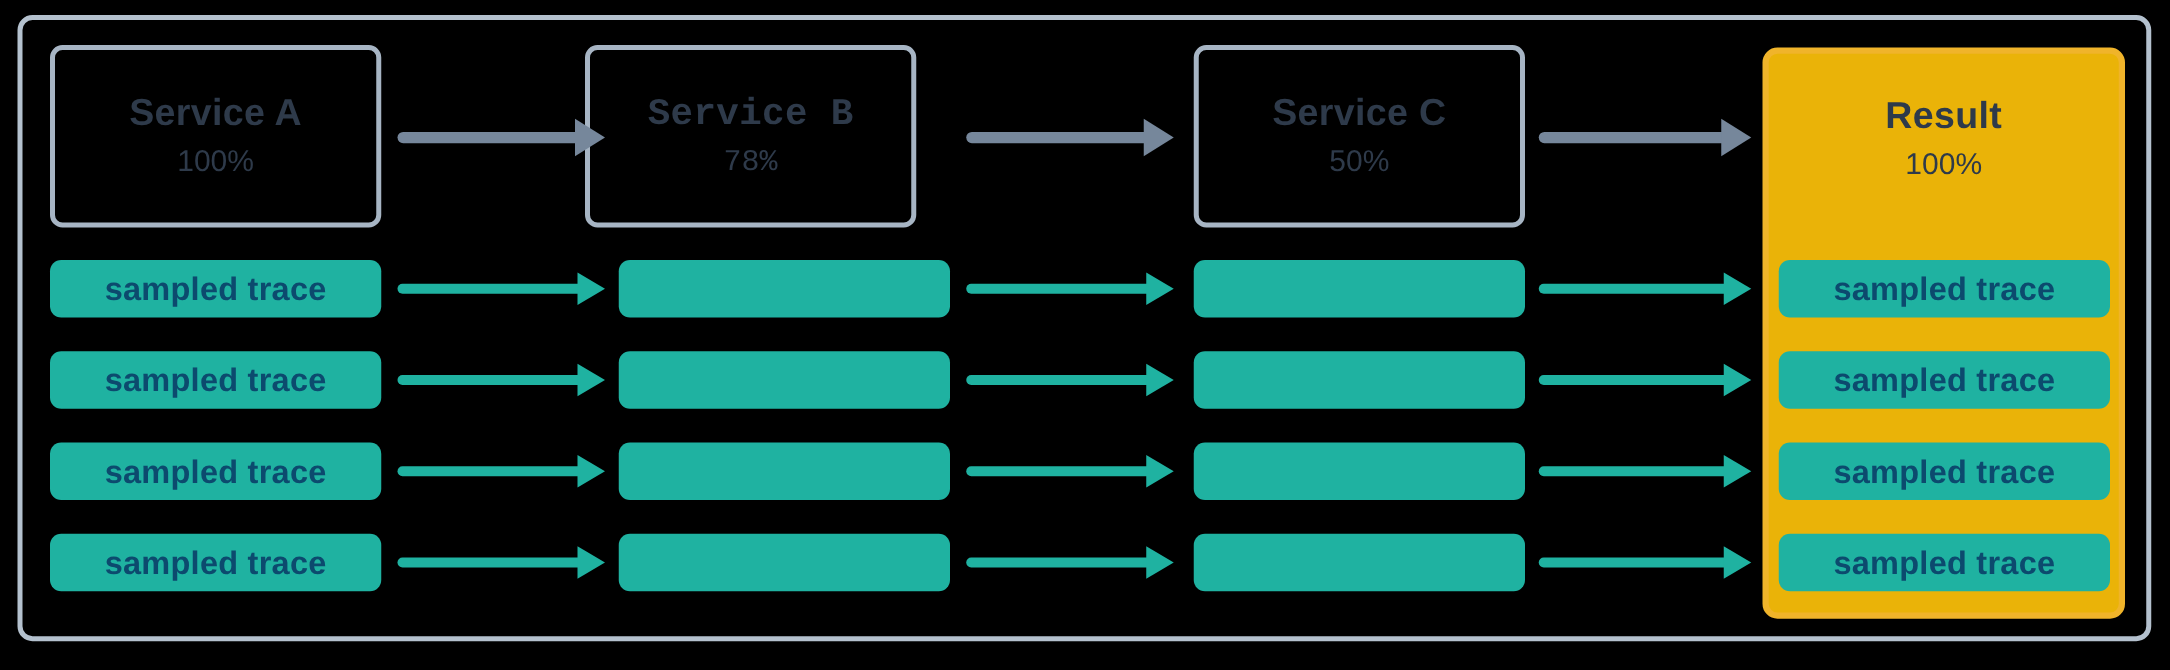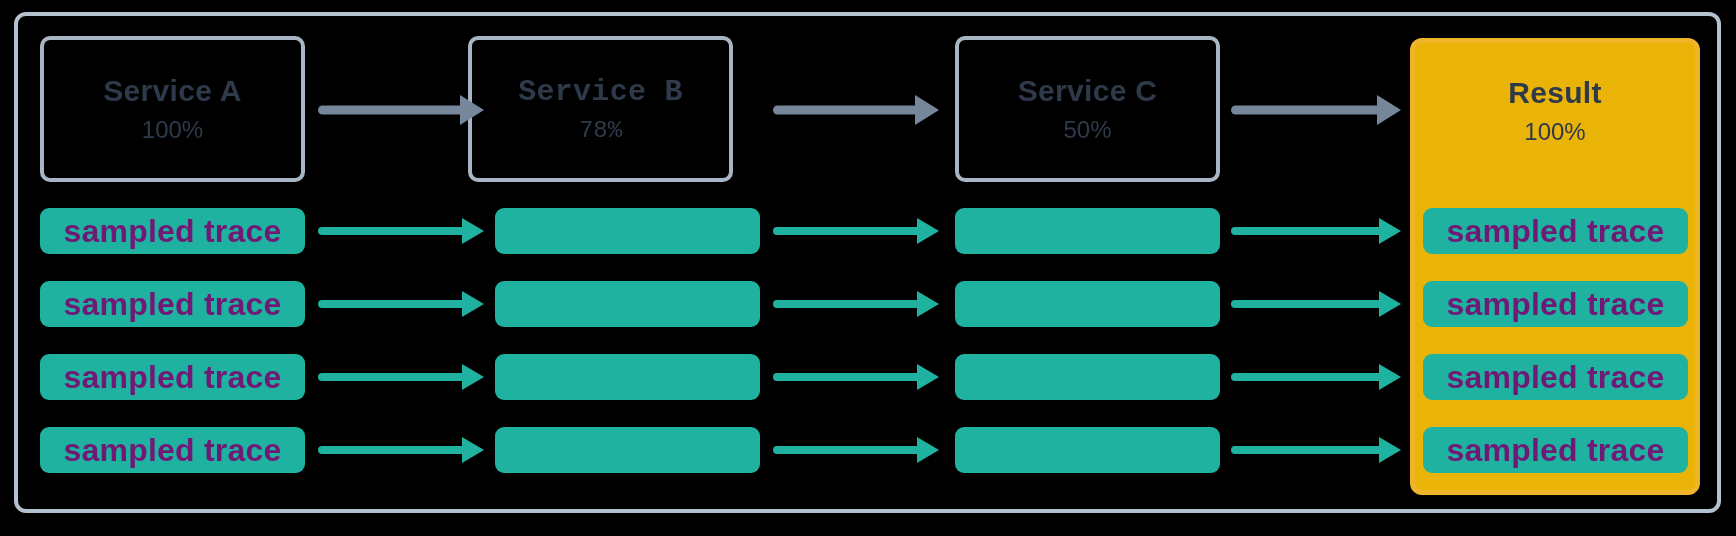--- a/index.html
+++ b/index.html
@@ -74,22 +74,22 @@
   
   .bar {
     position: absolute;
     width: 265px;
     height: 46px;
     background: #1fb2a1;
     border-radius: 9px;
     display: flex;
     align-items: center;
     justify-content: center;
-    color: #701a75;
-    font-size: 32px;
+    color: #0c4a6e;
+    font-size: 26px;
     font-weight: 600;
     letter-spacing: 0.2px;
   }
   .col-a { left: 40px; }
   .col-b { left: 495px; }
   .col-c { left: 955px; }
   .col-r { left: 1423px; }
   .row-1 { top: 208px; }
   .row-2 { top: 281px; }
   .row-3 { top: 354px; }

